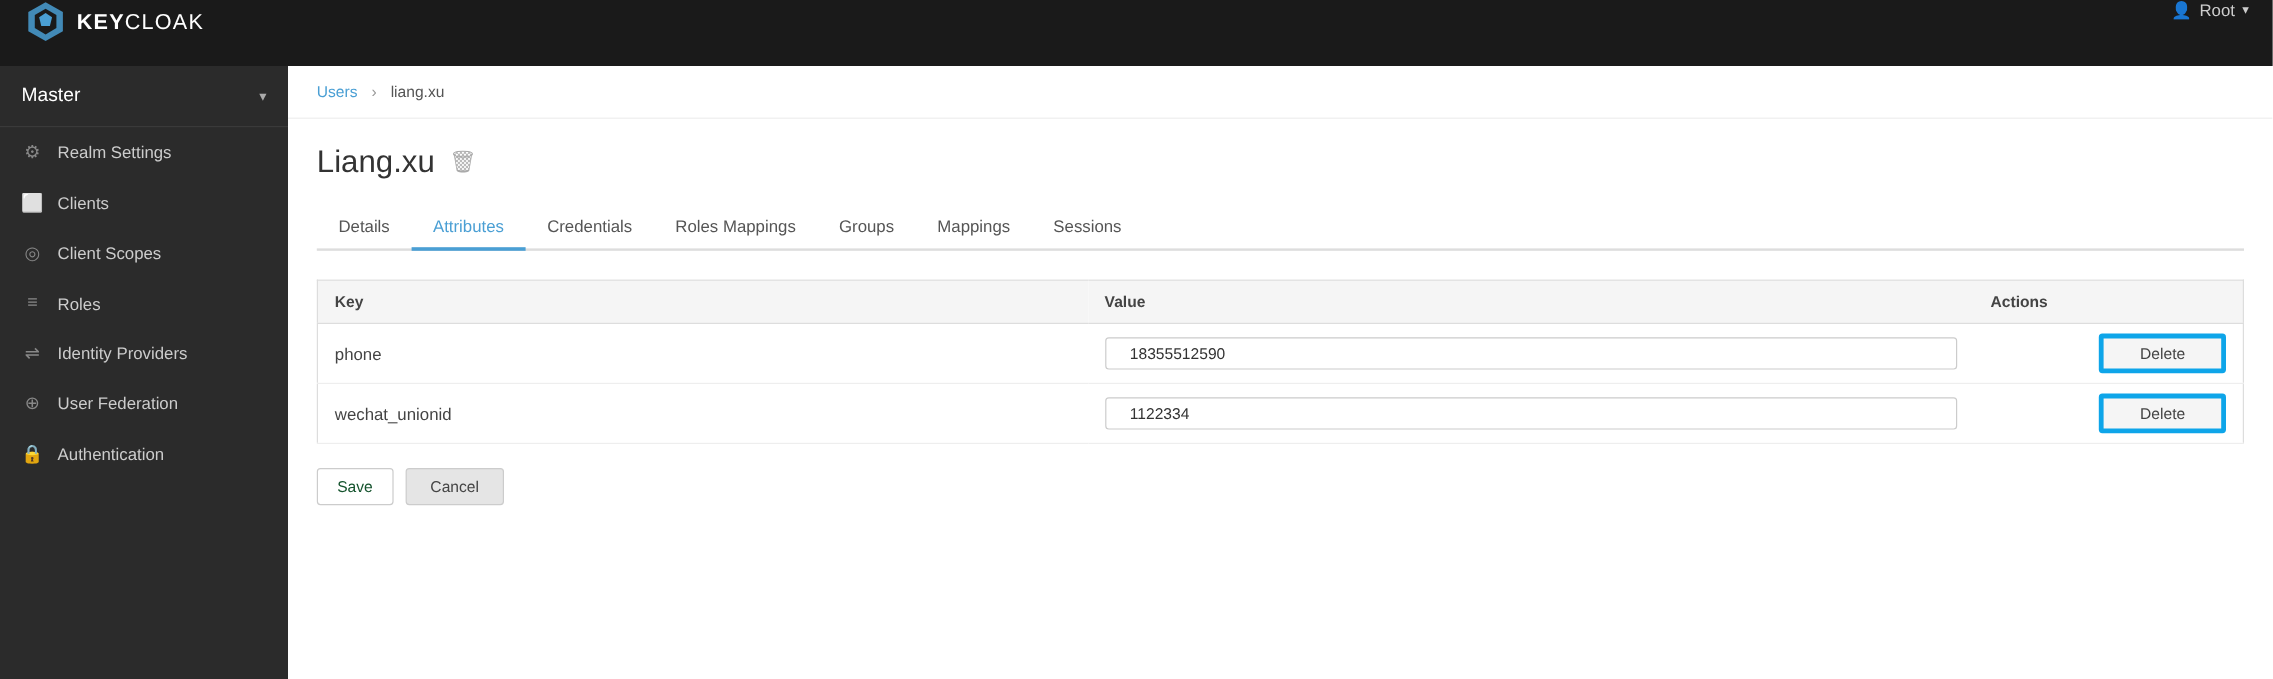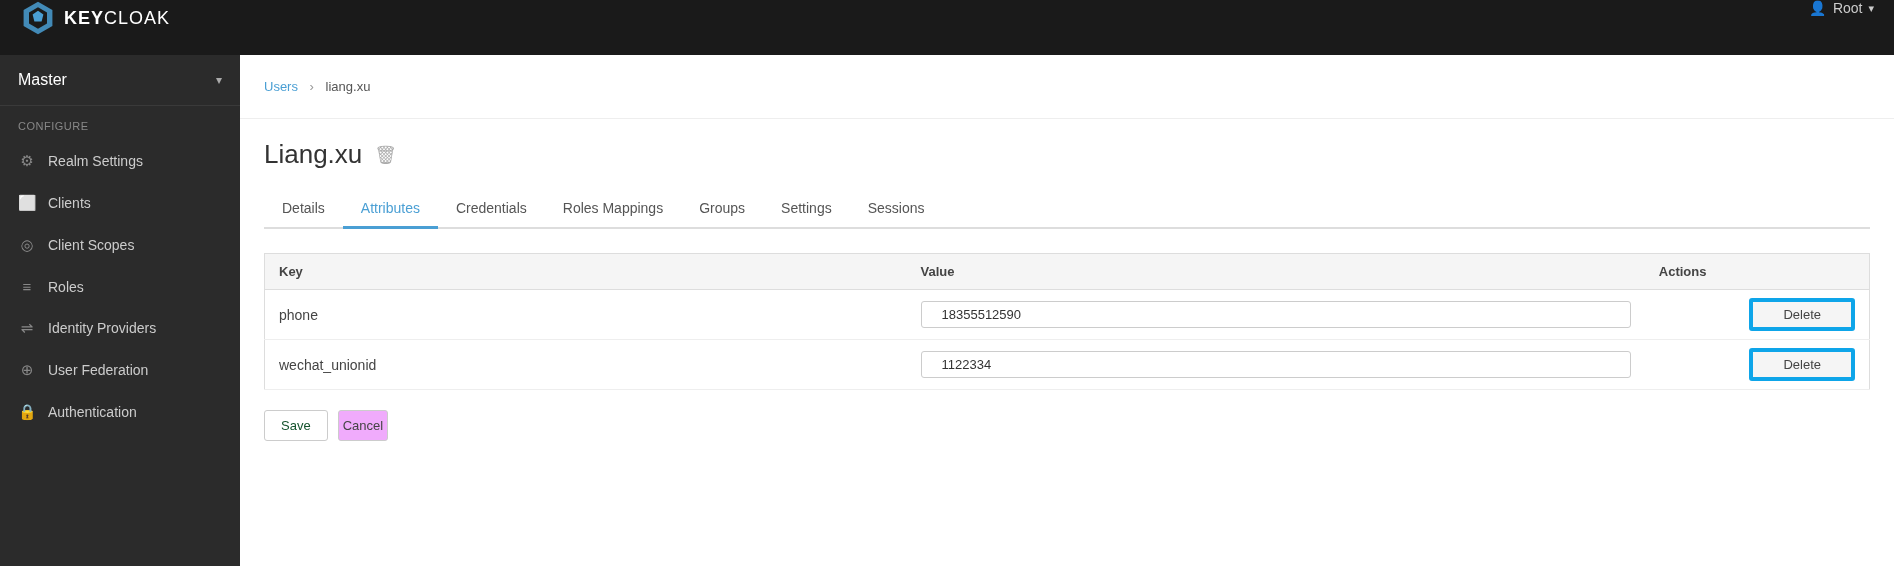--- a/index.html
+++ b/index.html
@@ -87,21 +87,21 @@
     .sidebar-icon { width: 18px; text-align: center; font-size: 15px; color: #888; }
 
     
     .content {
       flex: 1;
       background: #fff;
       overflow-y: auto;
       padding: 0;
     }
     .breadcrumb {
-      padding: 24px 24px;
+      padding: 14px 24px;
       font-size: 13px;
       color: #555;
       border-bottom: 1px solid #eee;
     }
     .breadcrumb a { color: #4a9fd4; text-decoration: none; }
     .breadcrumb-sep { margin: 0 8px; color: #999; }
 
     .page-content { padding: 20px 24px; }
     .page-title-row {
       display: flex;
@@ -186,22 +186,22 @@
     .btn-save {
       padding: 7px 16px;
       background: #fff;
       border: 1px solid #ccc;
       color: #14532d;
       border-radius: 3px;
       cursor: pointer;
       font-size: 13px;
     }
     .btn-cancel {
-      padding: 7px 4px;
-      background: #f0abfc;
+      padding: 7px 20px;
+      background: #e5e5e5;
       border: 1px solid #ccc;
       color: #444;
       border-radius: 3px;
       cursor: pointer;
       font-size: 13px;
     }
   </style>
 </head>
 <body>
 
@@ -223,21 +223,20 @@
   </div>
 </div>
 
 <div class="main-layout">
 
   <div class="sidebar">
     <div class="realm-selector">
       <span>Master</span>
       <span class="chevron">▾</span>
     </div>
-    <div class="configure-label">Configure</div>
 
     <div class="sidebar-item">
       <span class="sidebar-icon">⚙</span>
       <span>Realm Settings</span>
     </div>
     <div class="sidebar-item">
       <span class="sidebar-icon">⬜</span>
       <span>Clients</span>
     </div>
     <div class="sidebar-item">
@@ -274,21 +273,21 @@
         <h1 class="page-title">Liang.xu</h1>
         <span class="trash-icon">🗑</span>
       </div>
 
       <div class="tabs">
         <div class="tab">Details</div>
         <div class="tab active">Attributes</div>
         <div class="tab">Credentials</div>
         <div class="tab">Roles Mappings</div>
         <div class="tab">Groups</div>
-        <div class="tab">Settings</div>
+        <div class="tab">Mappings</div>
         <div class="tab">Sessions</div>
       </div>
 
       <table class="attr-table">
         <thead>
           <tr>
             <th class="col-key">Key</th>
             <th class="col-value">Value</th>
             <th class="col-actions">Actions</th>
           </tr>

